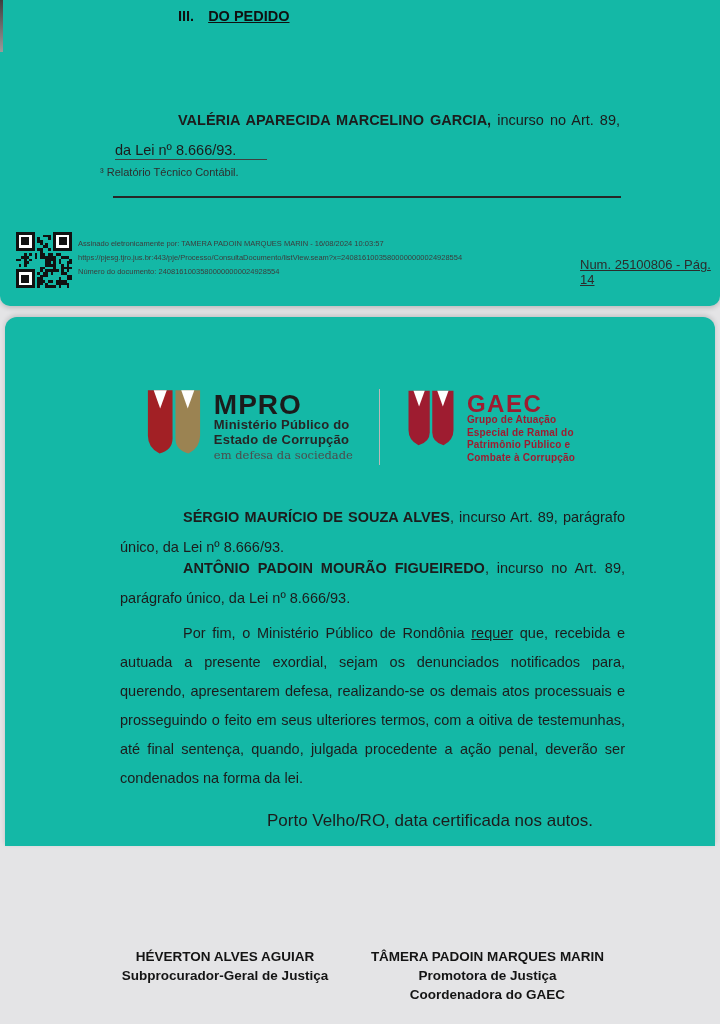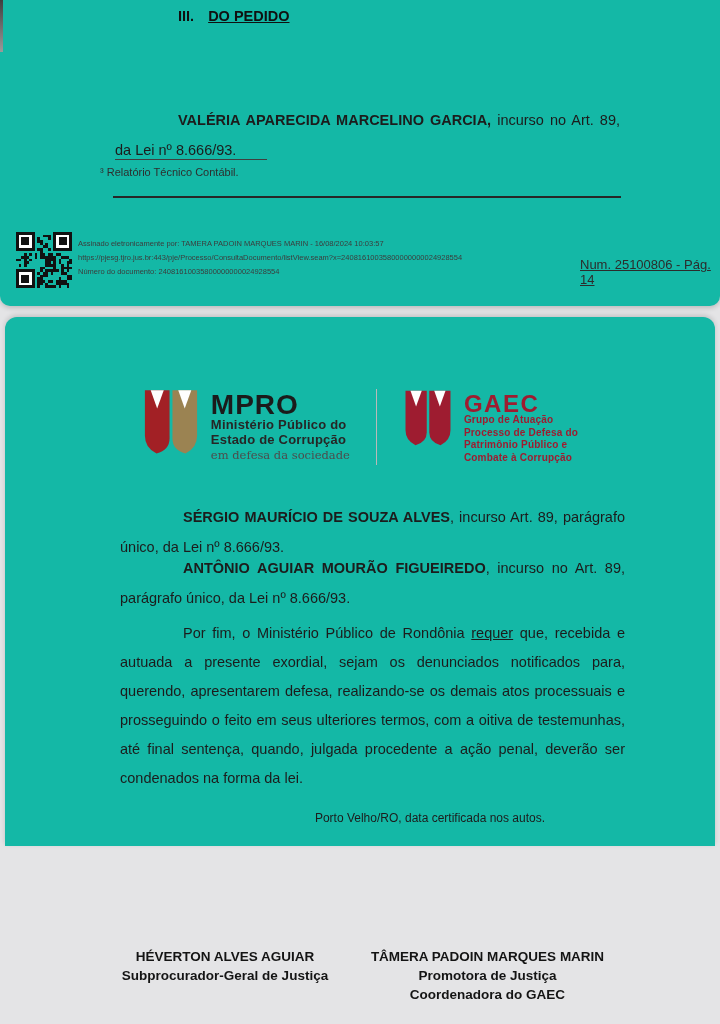--- a/index.html
+++ b/index.html
@@ -29,21 +29,21 @@
   .mpro-acronym{font-size:28px;font-weight:800;letter-spacing:1px;line-height:27px;color:#1b1b1b;}
   .mpro-name{font-size:13px;font-weight:700;line-height:14.5px;letter-spacing:.2px;color:#262626;}
   .mpro-motto{font-family:"DejaVu Serif",serif;font-size:11.5px;color:#4c4c4c;margin-top:1px;}
   .logo-divider{width:1px;height:76px;background:#b9b9b9;margin:0 26px;}
   .gaec-text{margin-left:11px;margin-top:4px;}
   .gaec-acronym{font-size:24px;font-weight:800;letter-spacing:1.5px;line-height:21px;}
   .gaec-line{font-size:10px;font-weight:700;line-height:12.5px;letter-spacing:.2px;}
   .p-sergio{top:185px;line-height:30px;}
   .p-antonio{top:236px;line-height:30px;}
   .p-final{top:302px;line-height:29px;}
-  .dateline{position:absolute;left:230px;top:494px;width:390px;text-align:center;font-size:12px;color:#1c1c1c;}
+  .dateline{position:absolute;left:230px;top:494px;width:390px;text-align:center;font-size:17px;color:#1c1c1c;}
   .sig{position:absolute;text-align:center;font-weight:700;font-size:13.5px;line-height:19px;color:#141414;}
   .sig-left{left:95px;top:630px;width:250px;}
   .sig-right{left:350px;top:630px;width:265px;}
 </style>
 </head>
 <body>
 
 <div class="canvas">
 
   <div class="page page1">
@@ -226,30 +226,30 @@
           <svg width="50" height="60" viewBox="0 0 60 70" aria-hidden="true">
             <path d="M3 1 H28.5 V51 Q28.5 63 15 66.5 Q3 61 3 48 Z" fill="#9e1c30"></path>
             <path d="M31.5 1 H57 V48 Q57 61 45 66.5 Q31.5 63 31.5 51 Z" fill="#9e1c30"></path>
             <path d="M9 1 L15.7 20 L22.5 1 Z" fill="#fefefe"></path>
             <path d="M37.5 1 L44.2 20 L51 1 Z" fill="#fefefe"></path>
           </svg>
         </span>
         <div class="gaec-text" style="color:#9e1c30;">
           <div class="gaec-acronym">GAEC</div>
           <div class="gaec-line">Grupo de Atuação</div>
-          <div class="gaec-line">Processo de Defesa do</div>
+          <div class="gaec-line">Especial de Ramal do</div>
           <div class="gaec-line">Patrimônio Público e</div>
           <div class="gaec-line">Combate à Corrupção</div>
         </div>
       </div>
     </div>
 
     <p class="body p-sergio"><b>SÉRGIO MAURÍCIO DE SOUZA ALVES</b><span>, incurso Art. 89, parágrafo único, da Lei nº 8.666/93.</span></p>
 
-    <p class="body p-antonio"><b>ANTÔNIO AGUIAR MOURÃO FIGUEIREDO</b><span>, incurso no Art. 89, parágrafo único, da Lei nº 8.666/93.</span></p>
+    <p class="body p-antonio"><b>ANTÔNIO PADOIN MOURÃO FIGUEIREDO</b><span>, incurso no Art. 89, parágrafo único, da Lei nº 8.666/93.</span></p>
 
     <p class="body p-final"><span>Por fim, o Ministério Público de Rondônia </span><span class="u">requer</span><span> que, recebida e autuada a presente exordial, sejam os denunciados notificados para, querendo, apresentarem defesa, realizando-se os demais atos processuais e prosseguindo o feito em seus ulteriores termos, com a oitiva de testemunhas, até final sentença, quando, julgada procedente a ação penal, deverão ser condenados na forma da lei.</span></p>
 
     <div class="dateline">Porto Velho/RO, data certificada nos autos.</div>
 
     <div class="sig sig-right">
       <div>TÂMERA PADOIN MARQUES MARIN</div>
       <div>Promotora de Justiça</div>
       <div>Coordenadora do GAEC</div>
     </div>

